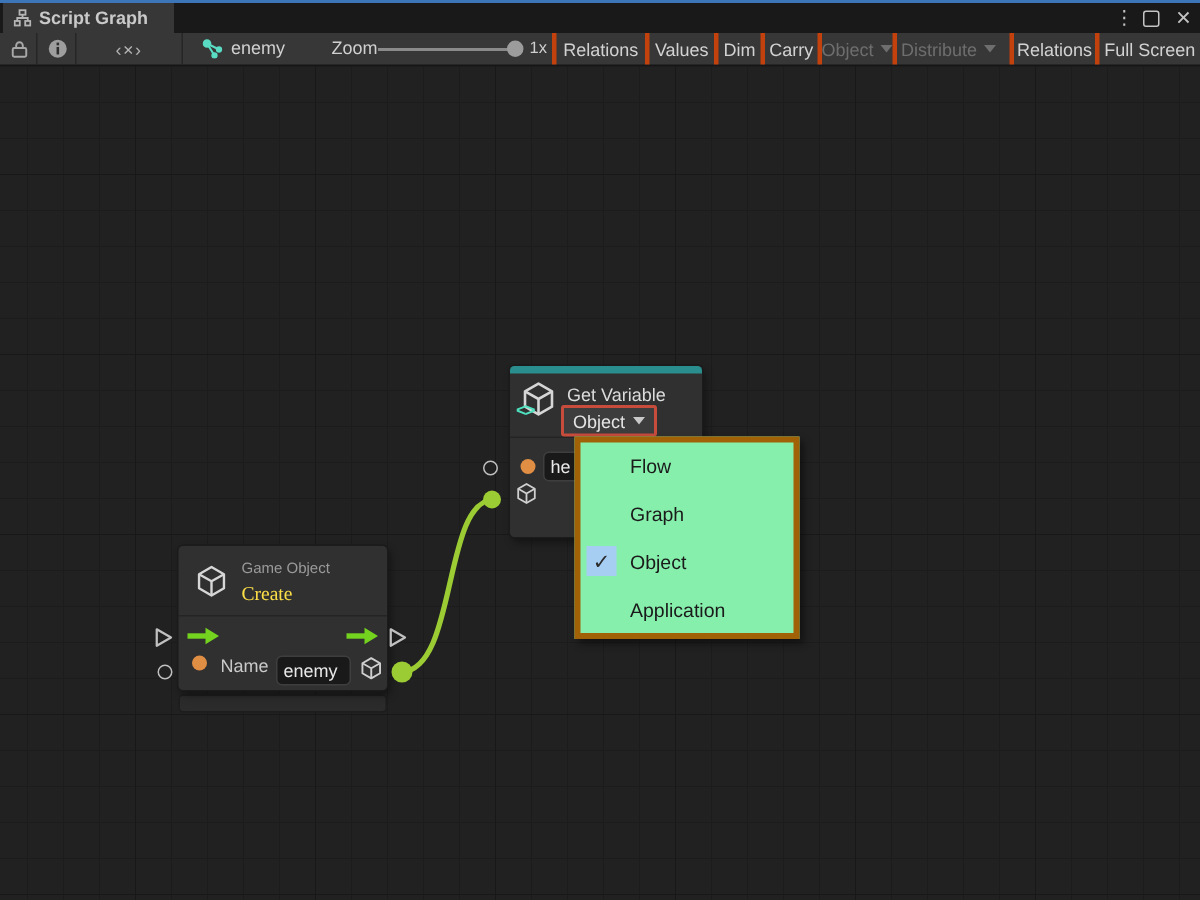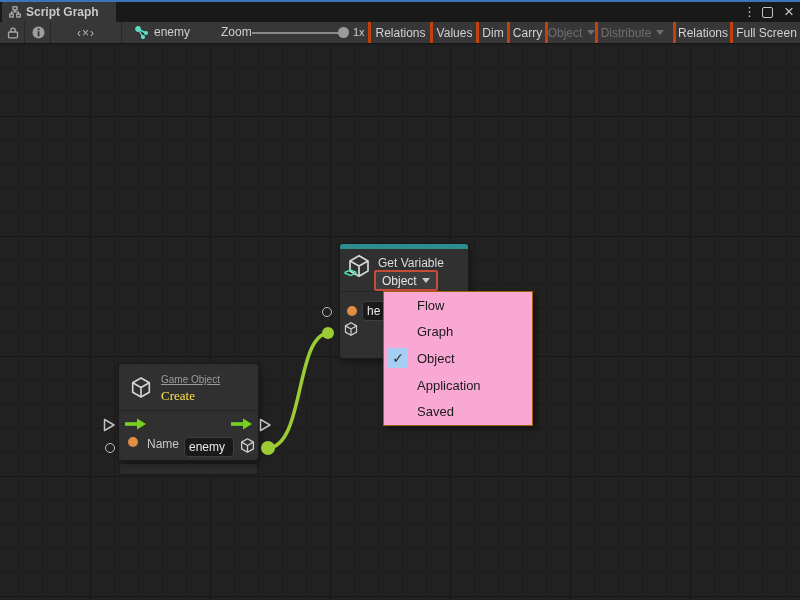--- a/index.html
+++ b/index.html
@@ -47,21 +47,21 @@
     background-size:120px 120px,120px 120px,24px 24px,24px 24px;
     background-position:90px 0,0 72px,18px 0,0 0; }
 
   #wires { left:0; top:0; width:800px; height:600px; pointer-events:none; z-index:5; }
 
   
   .node { position:absolute; background:#303030; border-radius:3px; box-shadow:0 0 0 1px #1b1b1b, 2px 3px 6px rgba(0,0,0,.45); z-index:4; }
   #create-node { left:119px; top:364px; width:139px; height:96px; }
   #create-header { position:relative; height:47px; border-bottom:1px solid #242424; }
   #create-header .cube { position:absolute; left:10px; top:11px; }
-  #create-sub { position:absolute; left:42px; top:10px; font-size:10px; color:#9a9a9a;text-decoration:underline; }
+  #create-sub { position:absolute; left:42px; top:10px; font-size:10px; color:#9a9a9a; }
   #create-title { position:absolute; left:42px; top:24px; font-size:13px; color:#fde047;font-family:Liberation Serif, serif; }
   #create-row1 { height:26px; display:flex; align-items:center; justify-content:space-between; padding:0 5px; }
   #create-row2 { height:22px; display:flex; align-items:flex-start; }
   .port-dot { width:10px; height:10px; border-radius:50%; background:#e08e44; }
   #create-row2 .port-dot { margin-left:9px; }
   #name-label { font-size:12px; color:#c9c9c9; margin-left:9px; }
   .nfield { background:#191919; border:1px solid #3e3e3e; border-radius:4px; color:#e8e8e8;
             font-size:12px; font-family:"Liberation Sans","DejaVu Sans",sans-serif; padding:0 4px; outline:none; }
   #name-field { width:50px; height:20px; margin-left:5px; }
   #create-row2 .cube-sm { margin-left:5px; }
@@ -81,21 +81,21 @@
   #getvar-body .port-dot { position:absolute; left:7px; top:14px; }
   #getvar-field { position:absolute; left:22px; top:9px; width:58px; height:20px; }
   #getvar-body .cube-sm { position:absolute; left:3px; top:29px; }
 
   
   .oport-circle { position:absolute; width:10px; height:10px; border:1.5px solid #c0c0c0; border-radius:50%; z-index:6; }
   .oport-green { position:absolute; border-radius:50%; background:#9ccc33; z-index:6; }
   .oport-tri { position:absolute; z-index:6; }
 
   
-  #ctxmenu { left:383px; top:291px; width:150px; height:135px; background:#f9a8d4; border:1px solid #a16207;
+  #ctxmenu { left:383px; top:291px; width:150px; height:135px; background:#86efac; border:4px solid #a16207;
              box-shadow:3px 3px 5px rgba(0,0,0,.45); z-index:10; display:flex; flex-direction:column; }
   .mitem { position:relative; flex:1; display:flex; align-items:center; padding-left:33px; font-size:13px; color:#1a1a1a; }
   .mcheck { position:absolute; left:4px; top:50%; transform:translateY(-50%); width:20px; height:20px;
             background:#a5cef2; display:flex; align-items:center; justify-content:center;
             color:#2b2b2b; font-size:14px; font-weight:bold; }
 </style>
 </head>
 <body>
 
 <div id="topline" class="abs"></div>
@@ -275,16 +275,13 @@
   <div class="mitem">
       <span>Graph</span>
     </div>
   <div class="mitem">
     <span class="mcheck">✓</span>
     <span>Object</span>
   </div>
   <div class="mitem">
       <span>Application</span>
     </div>
-  <div class="mitem">
-      <span>Saved</span>
-    </div>
 </div>
 
 </body></html>

